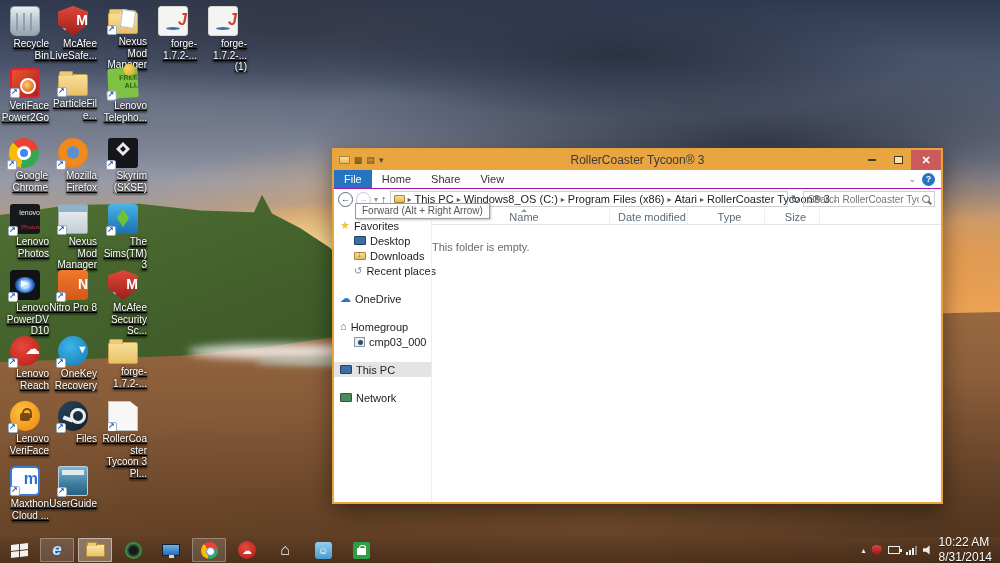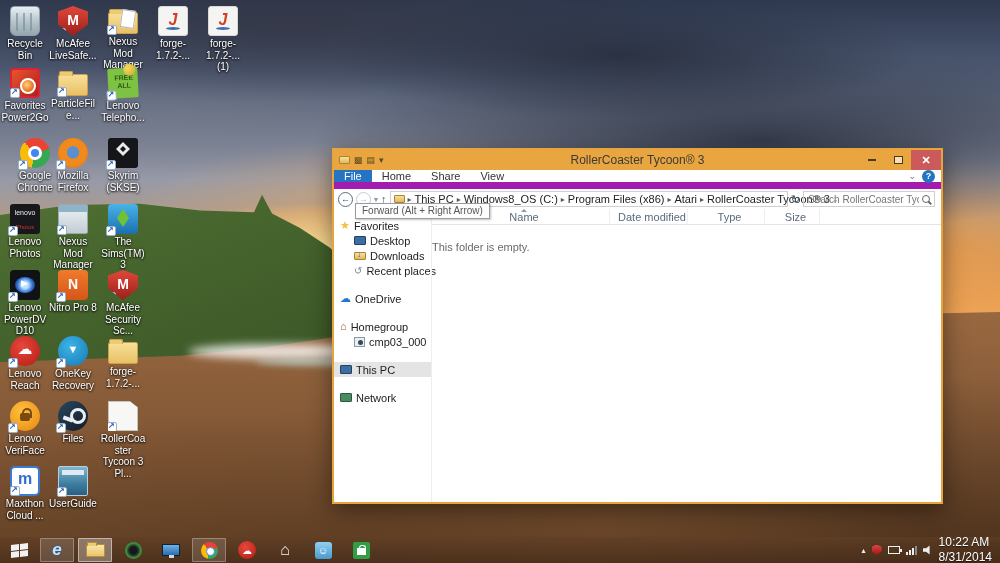--- a/index.html
+++ b/index.html
@@ -28,21 +28,21 @@
       radial-gradient(ellipse 700px 200px at 30% 100%, rgba(60,36,18,.35), transparent 75%),
       linear-gradient(180deg,#c18a58 0%,#b07a4c 28%,#96663f 58%,#7a5232 85%,#6b4729 100%);
     clip-path:polygon(0 64.3%,18% 63.2%,26% 61.8%,33% 60%,40% 58.6%,56% 57.2%,72% 56.5%,100% 55.4%,100% 100%,0 100%);
   }
   .surf { position:absolute; left:188px; top:344px; width:185px; height:15px; z-index:3;
     background:#fff; border-radius:50%; filter:blur(4px); opacity:.8; }
   .surf2 { position:absolute; left:255px; top:358px; width:130px; height:8px; z-index:3;
     background:#bfe4e2; border-radius:50%; filter:blur(3px); opacity:.6; }
 
   
-  .dicon { position:absolute; width:48px; z-index:4; text-align:center; cursor:default; }
+  .dicon { position:absolute; width:48px; z-index:4; text-align:right; cursor:default;text-decoration:underline; }
   .ig { width:30px; height:30px; margin:0 auto 2px auto; position:relative; }
   .dlbl { font-size:10px; line-height:1.15; color:#fff;
     text-shadow:0 1px 2px rgba(0,0,0,.95), 0 0 3px rgba(0,0,0,.7); word-wrap:break-word; }
   .sc { position:absolute; left:-2px; bottom:-2px; width:10px; height:10px; background:#fff;
     border:1px solid #9ab0c8; border-radius:2px; }
   .sc::after { content:"\2197"; position:absolute; left:0px; top:-2px; font-size:8px; color:#2f62b5; font-weight:bold; }
 
   .i-trash { background:linear-gradient(180deg,#e8eef2 0%,#b9c6cd 50%,#94a6b0 100%); border-radius:4px 4px 6px 6px; border:1px solid #8da0ab; }
   .i-trash::before { content:""; position:absolute; left:5px; top:6px; right:5px; bottom:4px;
     background:repeating-linear-gradient(90deg,#7e929d 0 2px,transparent 2px 7px); opacity:.7; }
@@ -102,21 +102,21 @@
   .qat { display:flex; align-items:center; gap:4px; padding-left:5px; }
   .qat .g { font-size:9px; color:#5a4a20; line-height:1; }
   .qat .mini-folder { width:11px; height:8px; background:linear-gradient(#f7e09a,#e3b85c); border:1px solid #a98432; border-radius:1px; }
   .title { position:absolute; left:0; right:0; text-align:center; font-size:12px; color:#3a3a3a; }
   .caption { margin-left:auto; display:flex; align-items:stretch; height:100%; position:relative; z-index:1; }
   .cap { width:26px; display:flex; align-items:center; justify-content:center; color:#4a3a18; font-size:10px; }
   .cap-close { width:30px; background:#cb5a5a; color:#fff; font-size:11px; font-weight:bold; }
   .cap .minbar { width:8px; height:2px; background:#4a3a18; }
   .cap .maxbox { width:9px; height:8px; border:1px solid #4a3a18; background:#f7dfb2; }
 
-  .tabsrow { height:19px; background:#fff; display:flex; align-items:stretch; border-bottom:7px solid #a21caf; flex:0 0 auto; }
+  .tabsrow { height:19px; background:#fff; display:flex; align-items:stretch; border-bottom:1px solid #a21caf; flex:0 0 auto; }
   .tab { padding:0 10px; display:flex; align-items:center; font-size:11px; color:#333; }
   .tab-file { background:#2573c1; color:#fff; }
   .tabsrow .right { margin-left:auto; display:flex; align-items:center; gap:6px; padding-right:6px; }
   .chev { color:#777; font-size:9px; }
   .helpq { width:13px; height:13px; border-radius:50%; background:#2573c1; color:#fff; font-size:9px; font-weight:bold;
     display:flex; align-items:center; justify-content:center; }
 
   .addrrow { height:20px; display:flex; align-items:center; gap:3px; padding:0 6px 0 4px; background:#fff; flex:0 0 auto; }
   .navbtn { width:15px; height:15px; border-radius:50%; display:flex; align-items:center; justify-content:center; font-size:9px; }
   .navbtn.back { border:1px solid #5a6e80; color:#3e5468; }
@@ -240,35 +240,35 @@
   <div class="dlbl">forge-1.7.2-...</div>
 </div>
 <div class="dicon" style="left:199px;top:6px">
   <div class="ig i-java"></div>
   <div class="dlbl">forge-1.7.2-... (1)</div>
 </div>
 <div class="dicon" style="left:1px;top:68px">
   <div class="ig i-cyberlink">
       <span class="sc"></span>
     </div>
-  <div class="dlbl">Favorites Power2Go</div>
+  <div class="dlbl">VeriFace Power2Go</div>
 </div>
 <div class="dicon" style="left:49px;top:68px">
   <div class="ig i-folder">
       <span class="sc"></span>
     </div>
   <div class="dlbl">ParticleFile...</div>
 </div>
 <div class="dicon" style="left:99px;top:68px">
   <div class="ig i-sticky">
       <span class="sc"></span>
     </div>
   <div class="dlbl">Lenovo Telepho...</div>
 </div>
-<div class="dicon" style="left:11px;top:138px">
+<div class="dicon" style="left:0;top:138px">
   <div class="ig i-chrome">
       <span class="sc"></span>
     </div>
   <div class="dlbl">Google Chrome</div>
 </div>
 <div class="dicon" style="left:49px;top:138px">
   <div class="ig i-firefox">
       <span class="sc"></span>
     </div>
   <div class="dlbl">Mozilla Firefox</div>

